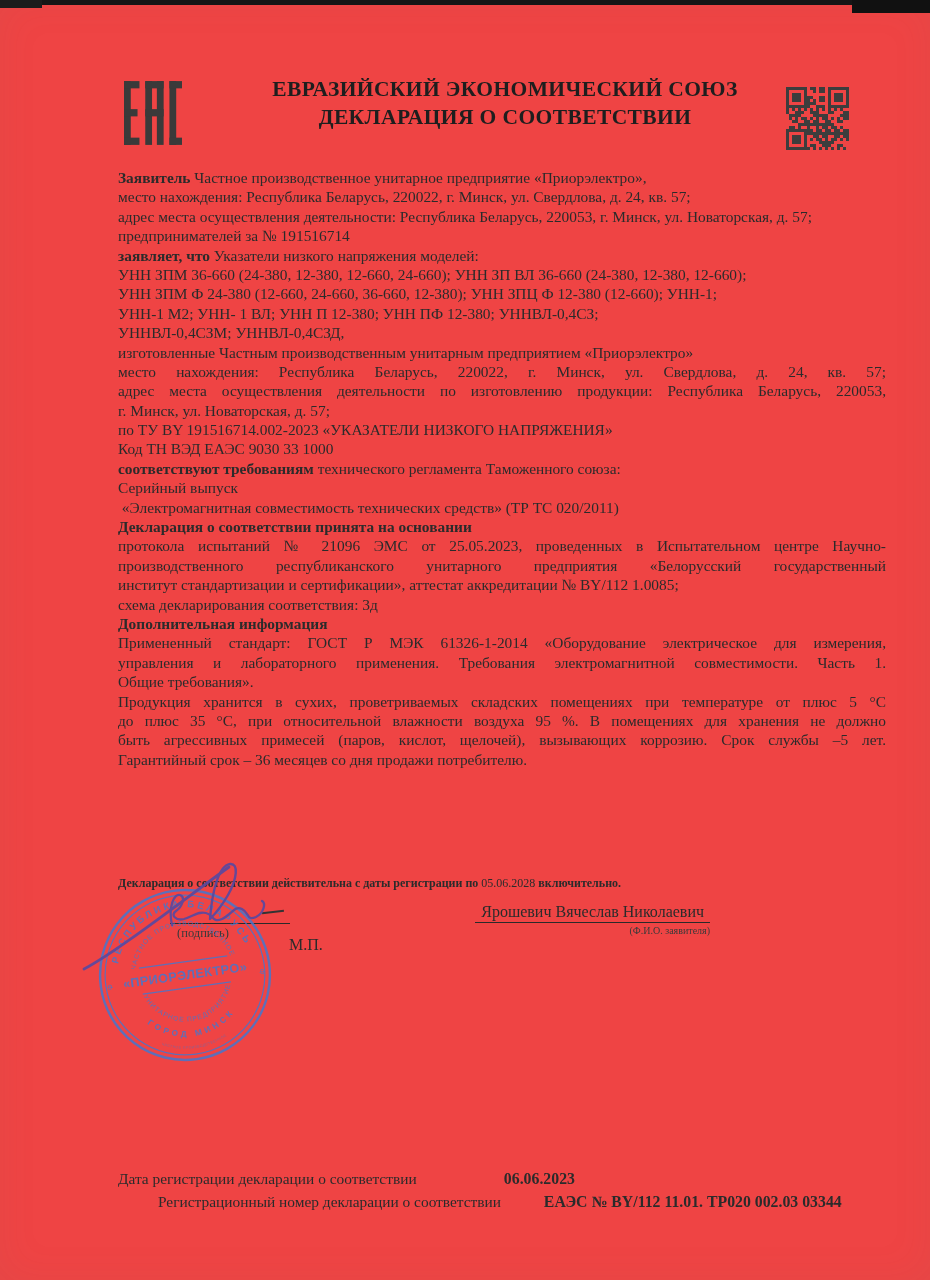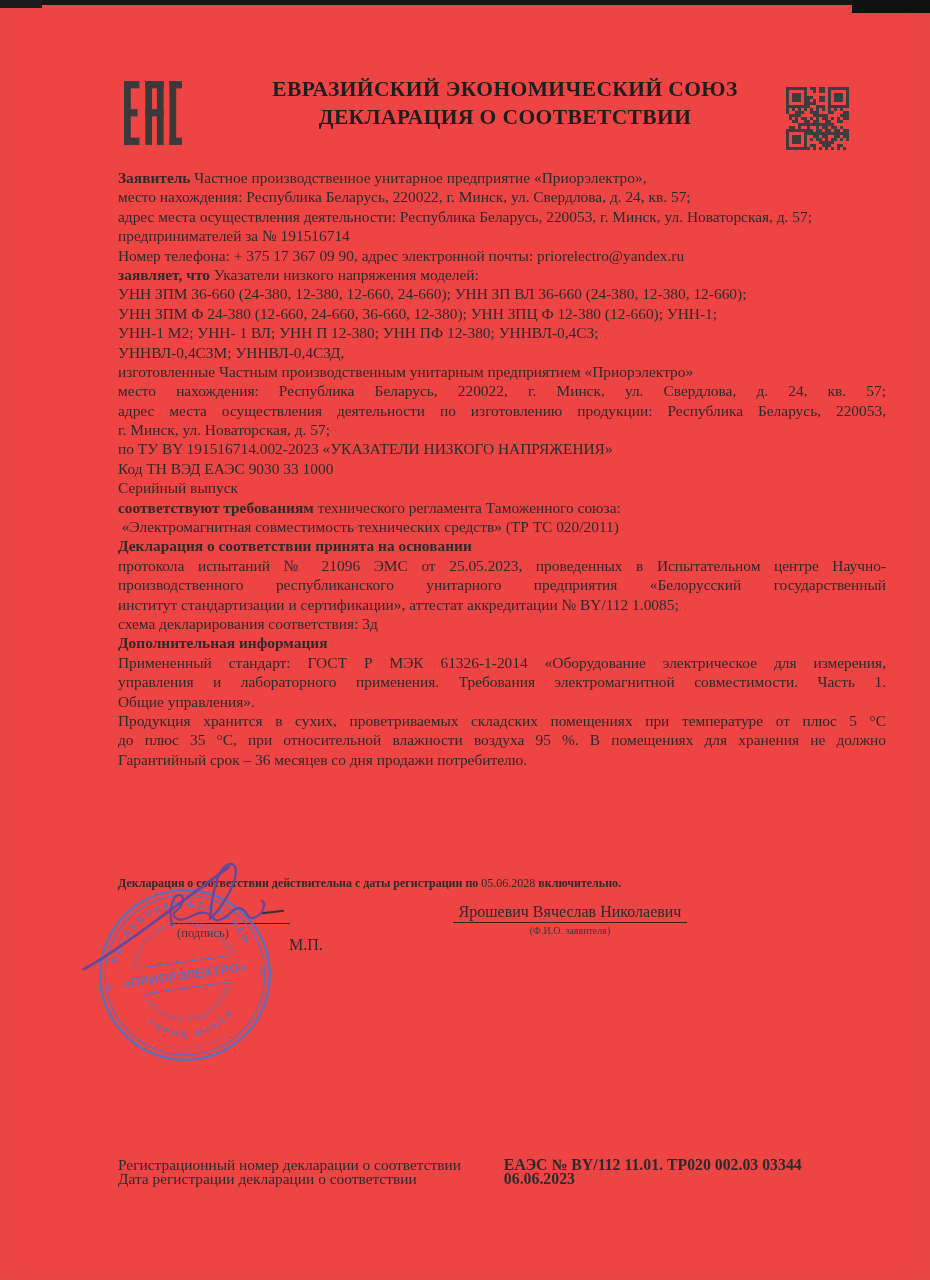--- a/index.html
+++ b/index.html
@@ -25,30 +25,30 @@
   .doc-body{position:absolute;left:118px;top:168px;width:768px;font-size:15.4px;}
   .tl{height:19.4px;line-height:19.4px;white-space:nowrap;}
   .tl.just{white-space:normal;text-align:justify;text-align-last:justify;overflow:hidden;}
   .b{font-weight:bold;}
   .validity{position:absolute;left:118px;top:835px;width:768px;font-size:12px;line-height:19.4px;white-space:nowrap;margin-top:39px;}
   
   .sigline{position:absolute;left:170px;top:906px;width:120px;height:17px;border-bottom:1.6px solid #2a2a2a;}
   .sign-caption{position:absolute;left:160px;top:926px;width:86px;text-align:center;font-size:12.5px;color:#3a3a3a;}
   .mp-dash{position:absolute;left:262px;top:911px;width:22px;height:0;border-top:2.2px solid #333;transform:rotate(-7deg);}
   .mp{position:absolute;left:289px;top:904px;font-size:16px;color:#2b2b2b;margin-top:32px;}
-  .fio{position:absolute;left:430px;top:903px;width:280px;text-align:center;}
+  .fio{position:absolute;left:430px;top:903px;width:280px;text-align:right;}
   .fio-name{display:inline-block;font-size:16px;border-bottom:1.4px solid #2a2a2a;padding:0 6px 1px 6px;}
   .fio-caption{font-size:10px;color:#3a3a3a;margin-top:2px;}
   .stamp{position:absolute;left:94px;top:884px;width:182px;height:182px;opacity:.85;transform:rotate(-8deg);}
   .signature{position:absolute;left:60px;top:855px;width:300px;height:150px;}
   
   .foot-row{position:absolute;left:118px;width:768px;font-size:15.4px;line-height:19px;white-space:nowrap;}
   .foot-label{display:inline-block;width:382px;}
   .foot-value{font-weight:bold;font-size:15.8px;}
-  .r1{top:1155px;} .r2{top:1169px;}
+  .r1{top:1192px;margin-left:40px;} .r2{top:1169px;}
 </style>
 </head>
 <body>
 
 <div class="paper">
 
   <div class="scan-top"></div>
   <div class="scan-top-right"></div>
   <div class="scan-top-left"></div>
 
@@ -333,46 +333,46 @@
         <rect x="45" y="60" width="3" height="3" fill="#3d3d3d"></rect>
         <rect x="51" y="60" width="3" height="3" fill="#3d3d3d"></rect>
         <rect x="57" y="60" width="3" height="3" fill="#3d3d3d"></rect>
       </svg></div>
 
   <div class="doc-body" id="body-lines">
       <div class="tl"><span class="b">Заявитель </span><span>Частное производственное унитарное предприятие «Приорэлектро»,</span></div>
       <div class="tl"><span>место нахождения: Республика Беларусь, 220022, г. Минск, ул. Свердлова, д. 24, кв. 57;</span></div>
       <div class="tl"><span>адрес места осуществления деятельности: Республика Беларусь, 220053, г. Минск, ул. Новаторская, д. 57;</span></div>
       <div class="tl"><span>предпринимателей за № 191516714</span></div>
-      <div class="tl"><span>Номер телефона: + 375 17 367 09 90, адрес электронной почты: priorelectro@yandex.ru</span></div>
       <div class="tl"><span class="b">заявляет, что </span><span>Указатели низкого напряжения моделей:</span></div>
       <div class="tl"><span>УНН ЗПМ 36-660 (24-380, 12-380, 12-660, 24-660); УНН ЗП ВЛ 36-660 (24-380, 12-380, 12-660);</span></div>
       <div class="tl"><span>УНН ЗПМ Ф 24-380 (12-660, 24-660, 36-660, 12-380); УНН ЗПЦ Ф 12-380 (12-660); УНН-1;</span></div>
       <div class="tl"><span>УНН-1 М2; УНН- 1 ВЛ; УНН П 12-380; УНН ПФ 12-380; УННВЛ-0,4СЗ;</span></div>
       <div class="tl"><span>УННВЛ-0,4СЗМ; УННВЛ-0,4СЗД,</span></div>
       <div class="tl"><span>изготовленные Частным производственным унитарным предприятием «Приорэлектро»</span></div>
       <div class="tl just"><span>место нахождения: Республика Беларусь, 220022, г. Минск, ул. Свердлова, д. 24, кв. 57;</span></div>
       <div class="tl just"><span>адрес места осуществления деятельности по изготовлению продукции: Республика Беларусь, 220053,</span></div>
       <div class="tl"><span>г. Минск, ул. Новаторская, д. 57;</span></div>
       <div class="tl"><span>по ТУ BY 191516714.002-2023 «УКАЗАТЕЛИ НИЗКОГО НАПРЯЖЕНИЯ»</span></div>
       <div class="tl"><span>Код ТН ВЭД ЕАЭС 9030 33 1000</span></div>
+      <div class="tl"><span class="b">соответствуют требованиям </span><span>технического регламента Таможенного союза:</span></div>
       <div class="tl"><span>Серийный выпуск</span></div>
-      <div class="tl"><span class="b">соответствуют требованиям </span><span>технического регламента Таможенного союза:</span></div>
       <div class="tl"><span>&nbsp;«Электромагнитная совместимость технических средств» (ТР ТС 020/2011)</span></div>
       <div class="tl"><span class="b">Декларация о соответствии принята на основании</span></div>
       <div class="tl just"><span>протокола испытаний № 21096 ЭМС от 25.05.2023, проведенных в Испытательном центре Научно-</span></div>
       <div class="tl just"><span>производственного республиканского унитарного предприятия «Белорусский государственный</span></div>
       <div class="tl"><span>институт стандартизации и сертификации», аттестат аккредитации № BY/112 1.0085;</span></div>
       <div class="tl"><span>схема декларирования соответствия: 3д</span></div>
       <div class="tl"><span class="b">Дополнительная информация</span></div>
       <div class="tl just"><span>Примененный стандарт: ГОСТ Р МЭК 61326-1-2014 «Оборудование электрическое для измерения,</span></div>
       <div class="tl just"><span>управления и лабораторного применения. Требования электромагнитной совместимости. Часть 1.</span></div>
-      <div class="tl"><span>Общие управления».</span></div>
+      <div class="tl"><span>Общие требования».</span></div>
       <div class="tl just"><span>Продукция хранится в сухих, проветриваемых складских помещениях при температуре от плюс 5 °С</span></div>
       <div class="tl just"><span>до плюс 35 °С, при относительной влажности воздуха 95 %. В помещениях для хранения не должно</span></div>
+      <div class="tl just"><span>быть агрессивных примесей (паров, кислот, щелочей), вызывающих коррозию. Срок службы –5 лет.</span></div>
       <div class="tl"><span>Гарантийный срок – 36 месяцев со дня продажи потребителю.</span></div>
     </div>
 
   <div class="validity" id="validity-line"><span class="b">Декларация о соответствии действительна с даты регистрации по </span><span>05.06.2028</span><span class="b"> включительно.</span></div>
 
   <div class="sigline"></div>
   <div class="sign-caption">(подпись)</div>
   <div class="mp-dash"></div>
   <div class="mp">М.П.</div>
 

